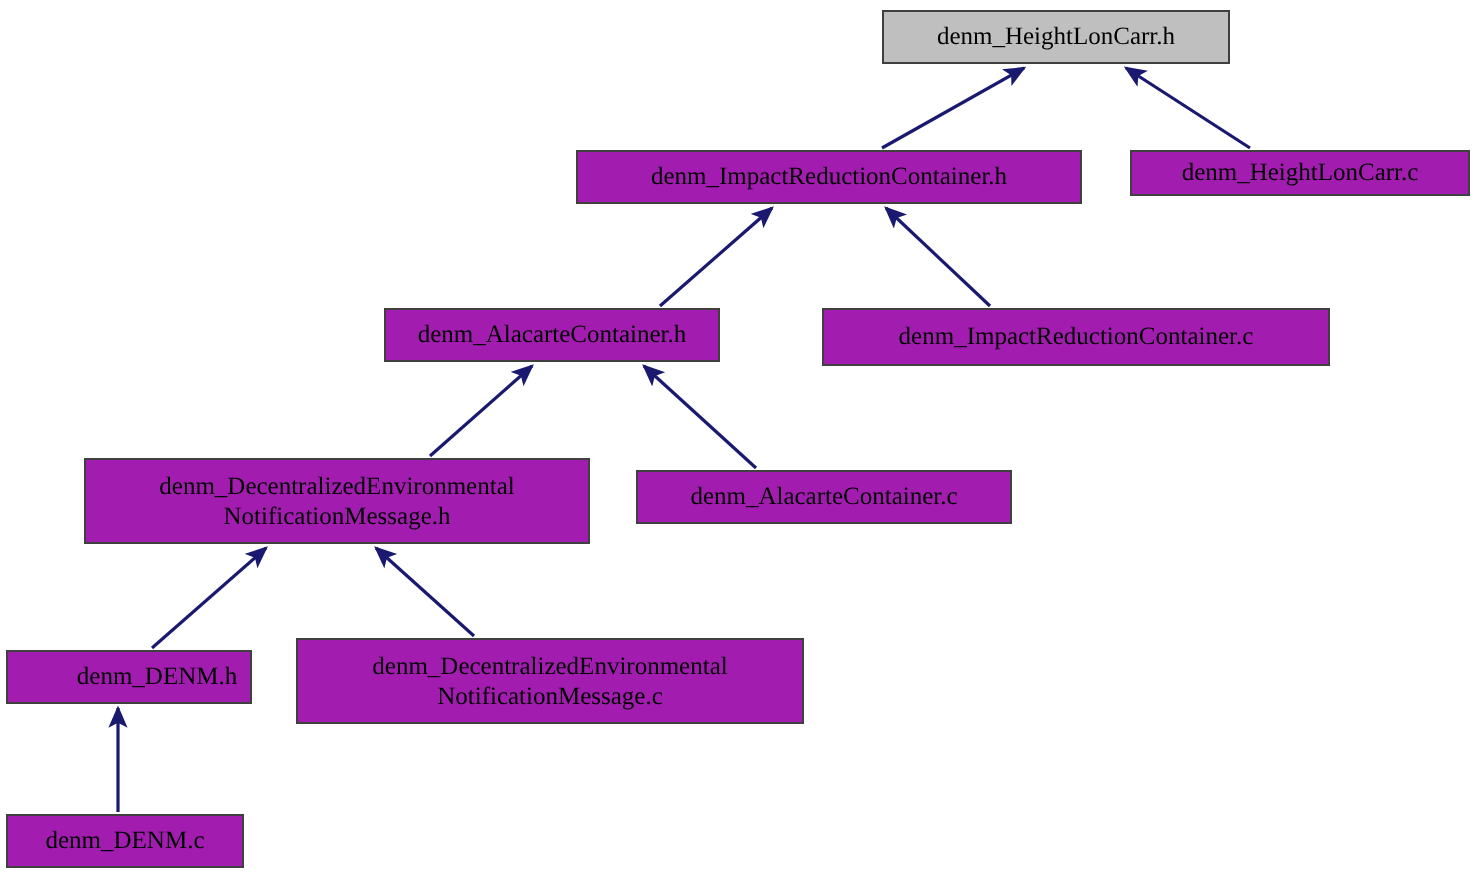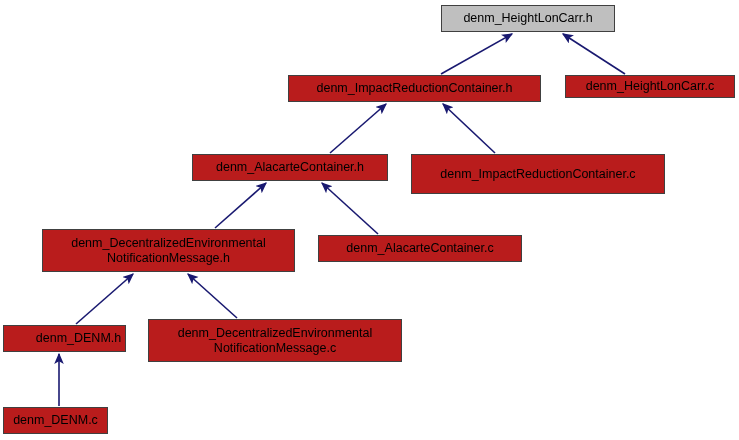--- a/index.html
+++ b/index.html
@@ -6,34 +6,34 @@
     margin: 0;
     padding: 0;
     background: #ffffff;
   }
   #graph-root {
     position: relative;
     width: 739px;
     height: 440px;
     background: #ffffff;
     overflow: hidden;
-    font-family: Liberation Sans, sans-serif;
+    font-family: Liberation Serif, serif;
   }
   #graph-svg {
     position: absolute;
     left: 0;
     top: 0;
     width: 739px;
     height: 440px;
   }
   .node-box {
     position: absolute;
     box-sizing: border-box;
     border: 1px solid #404040;
-    background: #b91c1c;
+    background: #a21caf;
     display: flex;
     align-items: center;
     justify-content: center;
     text-align: center;
     color: #000000;
     font-size: 12.5px;
     line-height: 15px;
     letter-spacing: 0px;
     white-space: pre-line;
     cursor: default;
@@ -67,23 +67,23 @@
         <line x1="378" y1="234" x2="322" y2="183" stroke="#191970" stroke-width="1.6" marker-end="url(#arrowhead)"></line>
         <line x1="76" y1="324" x2="133" y2="274" stroke="#191970" stroke-width="1.6" marker-end="url(#arrowhead)"></line>
         <line x1="237" y1="318" x2="188" y2="274" stroke="#191970" stroke-width="1.6" marker-end="url(#arrowhead)"></line>
         <line x1="59" y1="406" x2="59" y2="354" stroke="#191970" stroke-width="1.6" marker-end="url(#arrowhead)"></line>
       </g>
   </svg>
   <div id="nodes-layer">
       <div class="node-box root" style="left: 441px; top: 5px; width: 174px; height: 27px;"><span class="node-label">denm_HeightLonCarr.h</span></div>
       <div class="node-box" style="left: 288px; top: 75px; width: 253px; height: 27px;"><span class="node-label">denm_ImpactReductionContainer.h</span></div>
       <div class="node-box" style="left: 565px; top: 75px; width: 170px; height: 23px;"><span class="node-label">denm_HeightLonCarr.c</span></div>
-      <div class="node-box" style="left: 192px; top: 154px; width: 196px; height: 27px; align-items: center;"><span class="node-label">denm_AlacarteContainer.h</span></div>
-      <div class="node-box" style="left: 411px; top: 154px; width: 254px; height: 40px;"><span class="node-label">denm_ImpactReductionContainer.c</span></div>
+      <div class="node-box" style="left: 192px; top: 154px; width: 168px; height: 27px; align-items: center;"><span class="node-label">denm_AlacarteContainer.h</span></div>
+      <div class="node-box" style="left: 411px; top: 154px; width: 254px; height: 29px;"><span class="node-label">denm_ImpactReductionContainer.c</span></div>
       <div class="node-box" style="left: 42px; top: 229px; width: 253px; height: 43px;"><span class="node-label">denm_DecentralizedEnvironmental
 NotificationMessage.h</span></div>
-      <div class="node-box" style="left: 318px; top: 235px; width: 204px; height: 27px;"><span class="node-label">denm_AlacarteContainer.c</span></div>
+      <div class="node-box" style="left: 318px; top: 235px; width: 188px; height: 27px;"><span class="node-label">denm_AlacarteContainer.c</span></div>
       <div class="node-box" style="left: 3px; top: 325px; width: 123px; height: 27px; padding-left: 28px;"><span class="node-label">denm_DENM.h</span></div>
       <div class="node-box" style="left: 148px; top: 319px; width: 254px; height: 43px;"><span class="node-label">denm_DecentralizedEnvironmental
 NotificationMessage.c</span></div>
-      <div class="node-box" style="left: 3px; top: 407px; width: 105px; height: 27px;"><span class="node-label">denm_DENM.c</span></div>
+      <div class="node-box" style="left: 3px; top: 407px; width: 119px; height: 27px;"><span class="node-label">denm_DENM.c</span></div>
     </div>
 </div>
 
 </body></html>

